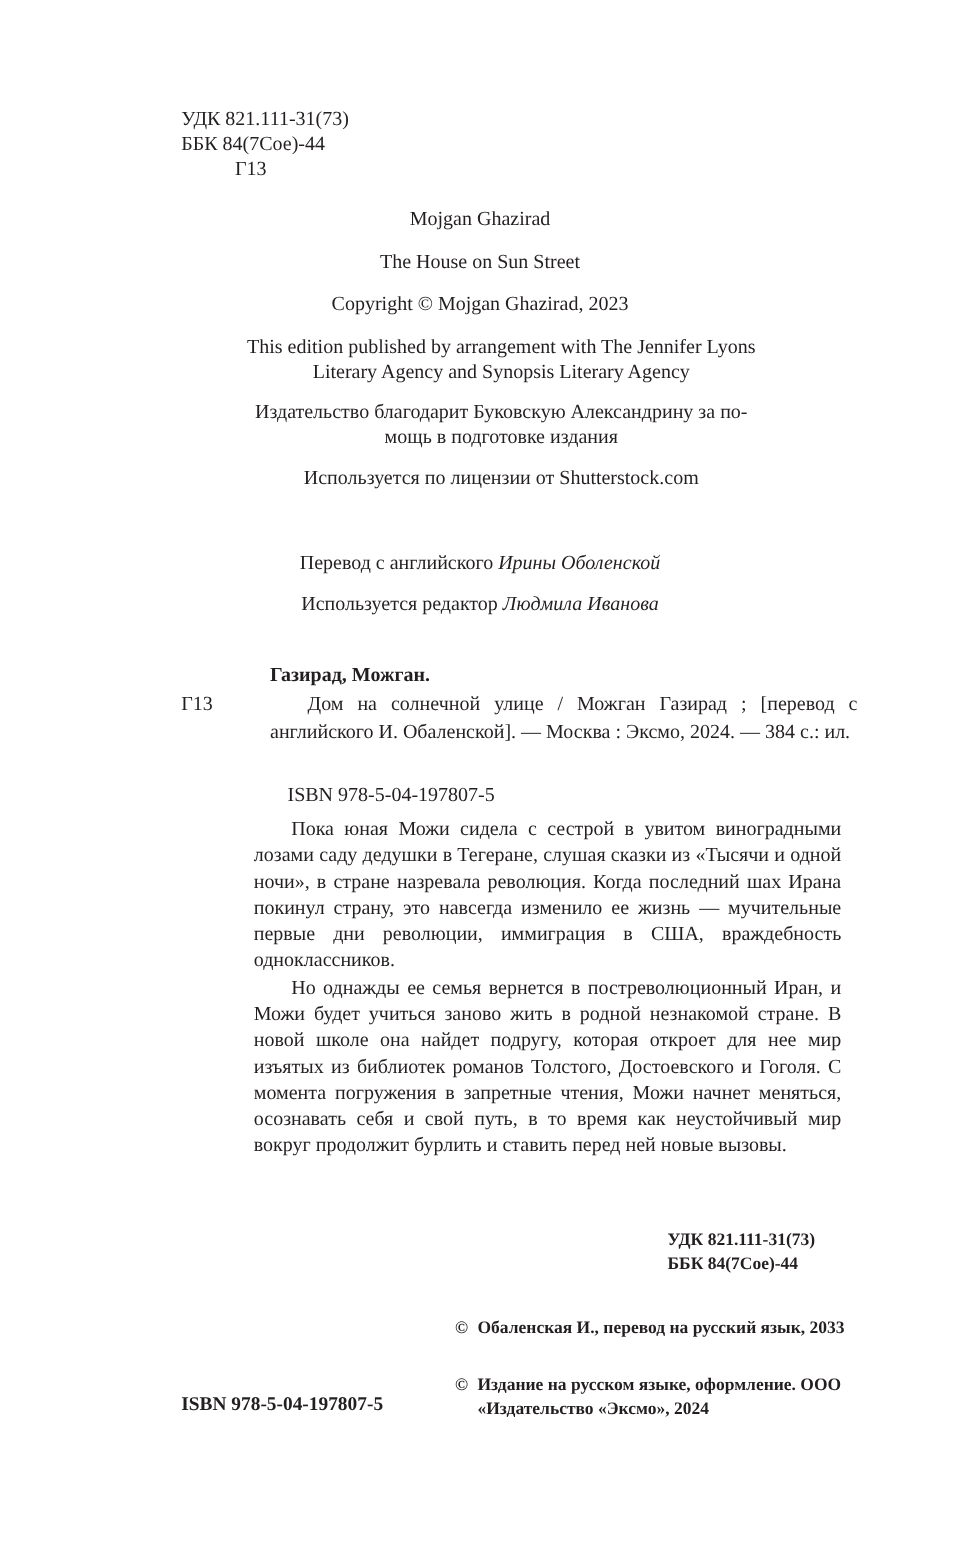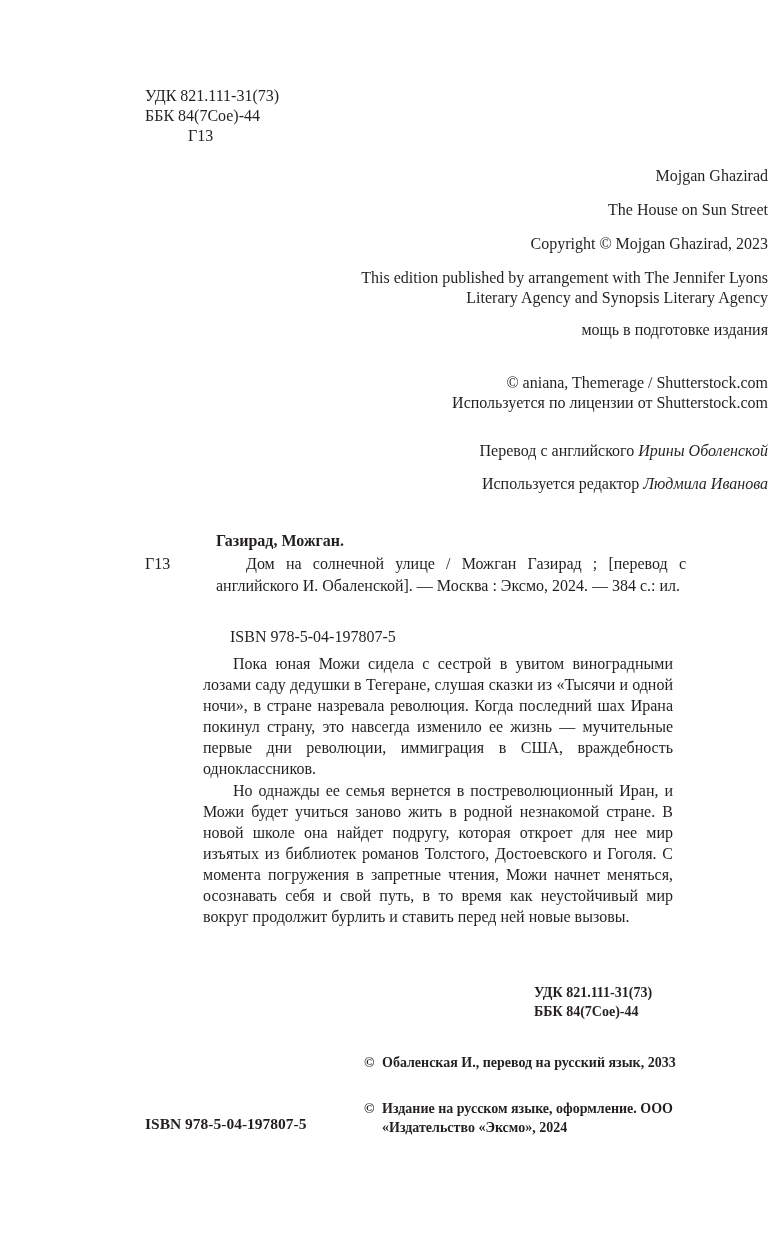--- a/index.html
+++ b/index.html
@@ -1,21 +1,21 @@
 <!DOCTYPE html>
 <html><head>
   <meta charset="utf-8">
   <style>
     html, body { margin: 0; padding: 0; background: #ffffff; }
     body { width: 768px; height: 1240px; position: relative; overflow: hidden;
       font-family: "Liberation Serif", "DejaVu Serif", serif; color: #231f20; }
     .abs { position: absolute; }
     .codes { left: 145px; top: 86px; font-size: 16px; line-height: 20px; }
     .codes .g13 { padding-left: 43px; }
-    .center { left: 0; width: 768px; text-align: right; font-size: 16px; line-height: 20px; }
+    .center { left: 0; width: 768px; text-align: center; font-size: 16px; line-height: 20px; }
     .center p { margin: 0; padding-left: 34px; }
     i { font-style: italic; }
     .entry { left: 203px; width: 470px; font-size: 16px; line-height: 21.5px; margin-left: 13px; }
     .bold { font-weight: bold; }
     .just { text-align: justify; margin: 0; }
     .indent { text-indent: 30px; }
     .g13-left { left: 145px; top: 555px; font-size: 16px; }
     .isbn-line { left: 230px; top: 628px; font-size: 16px; }
     .anno { left: 203px; top: 653px; width: 470px; font-size: 16px; line-height: 21.1px; }
     .bottom-codes { left: 534px; top: 983px; font-size: 14px; line-height: 19px; font-weight: bold; }
@@ -36,25 +36,25 @@
 <div class="abs center" style="top:166px">Mojgan Ghazirad</div>
 <div class="abs center" style="top:200px">The House on Sun Street</div>
 <div class="abs center" style="top:234px">Copyright © Mojgan Ghazirad, 2023</div>
 
 <div class="abs center" style="top:268px">
   <p>This edition published by arrangement with The Jennifer Lyons</p>
   <p>Literary Agency and Synopsis Literary Agency</p>
 </div>
 
 <div class="abs center" style="top:320px">
+  <p>Издательство благодарит Буковскую Александрину за по-</p>
   <p>мощь в подготовке издания</p>
 </div>
 
 <div class="abs center" style="top:373px">
-  <p>© aniana, Themerage / Shutterstock.com</p>
   <p>Используется по лицензии от Shutterstock.com</p>
 </div>
 
 <div class="abs center" style="top:441px">
   <span>Перевод с английского </span><i>Ирины Оболенской</i>
 </div>
 <div class="abs center" style="top:474px">
   <span>Используется редактор </span><i>Людмила Иванова</i>
 </div>
 

